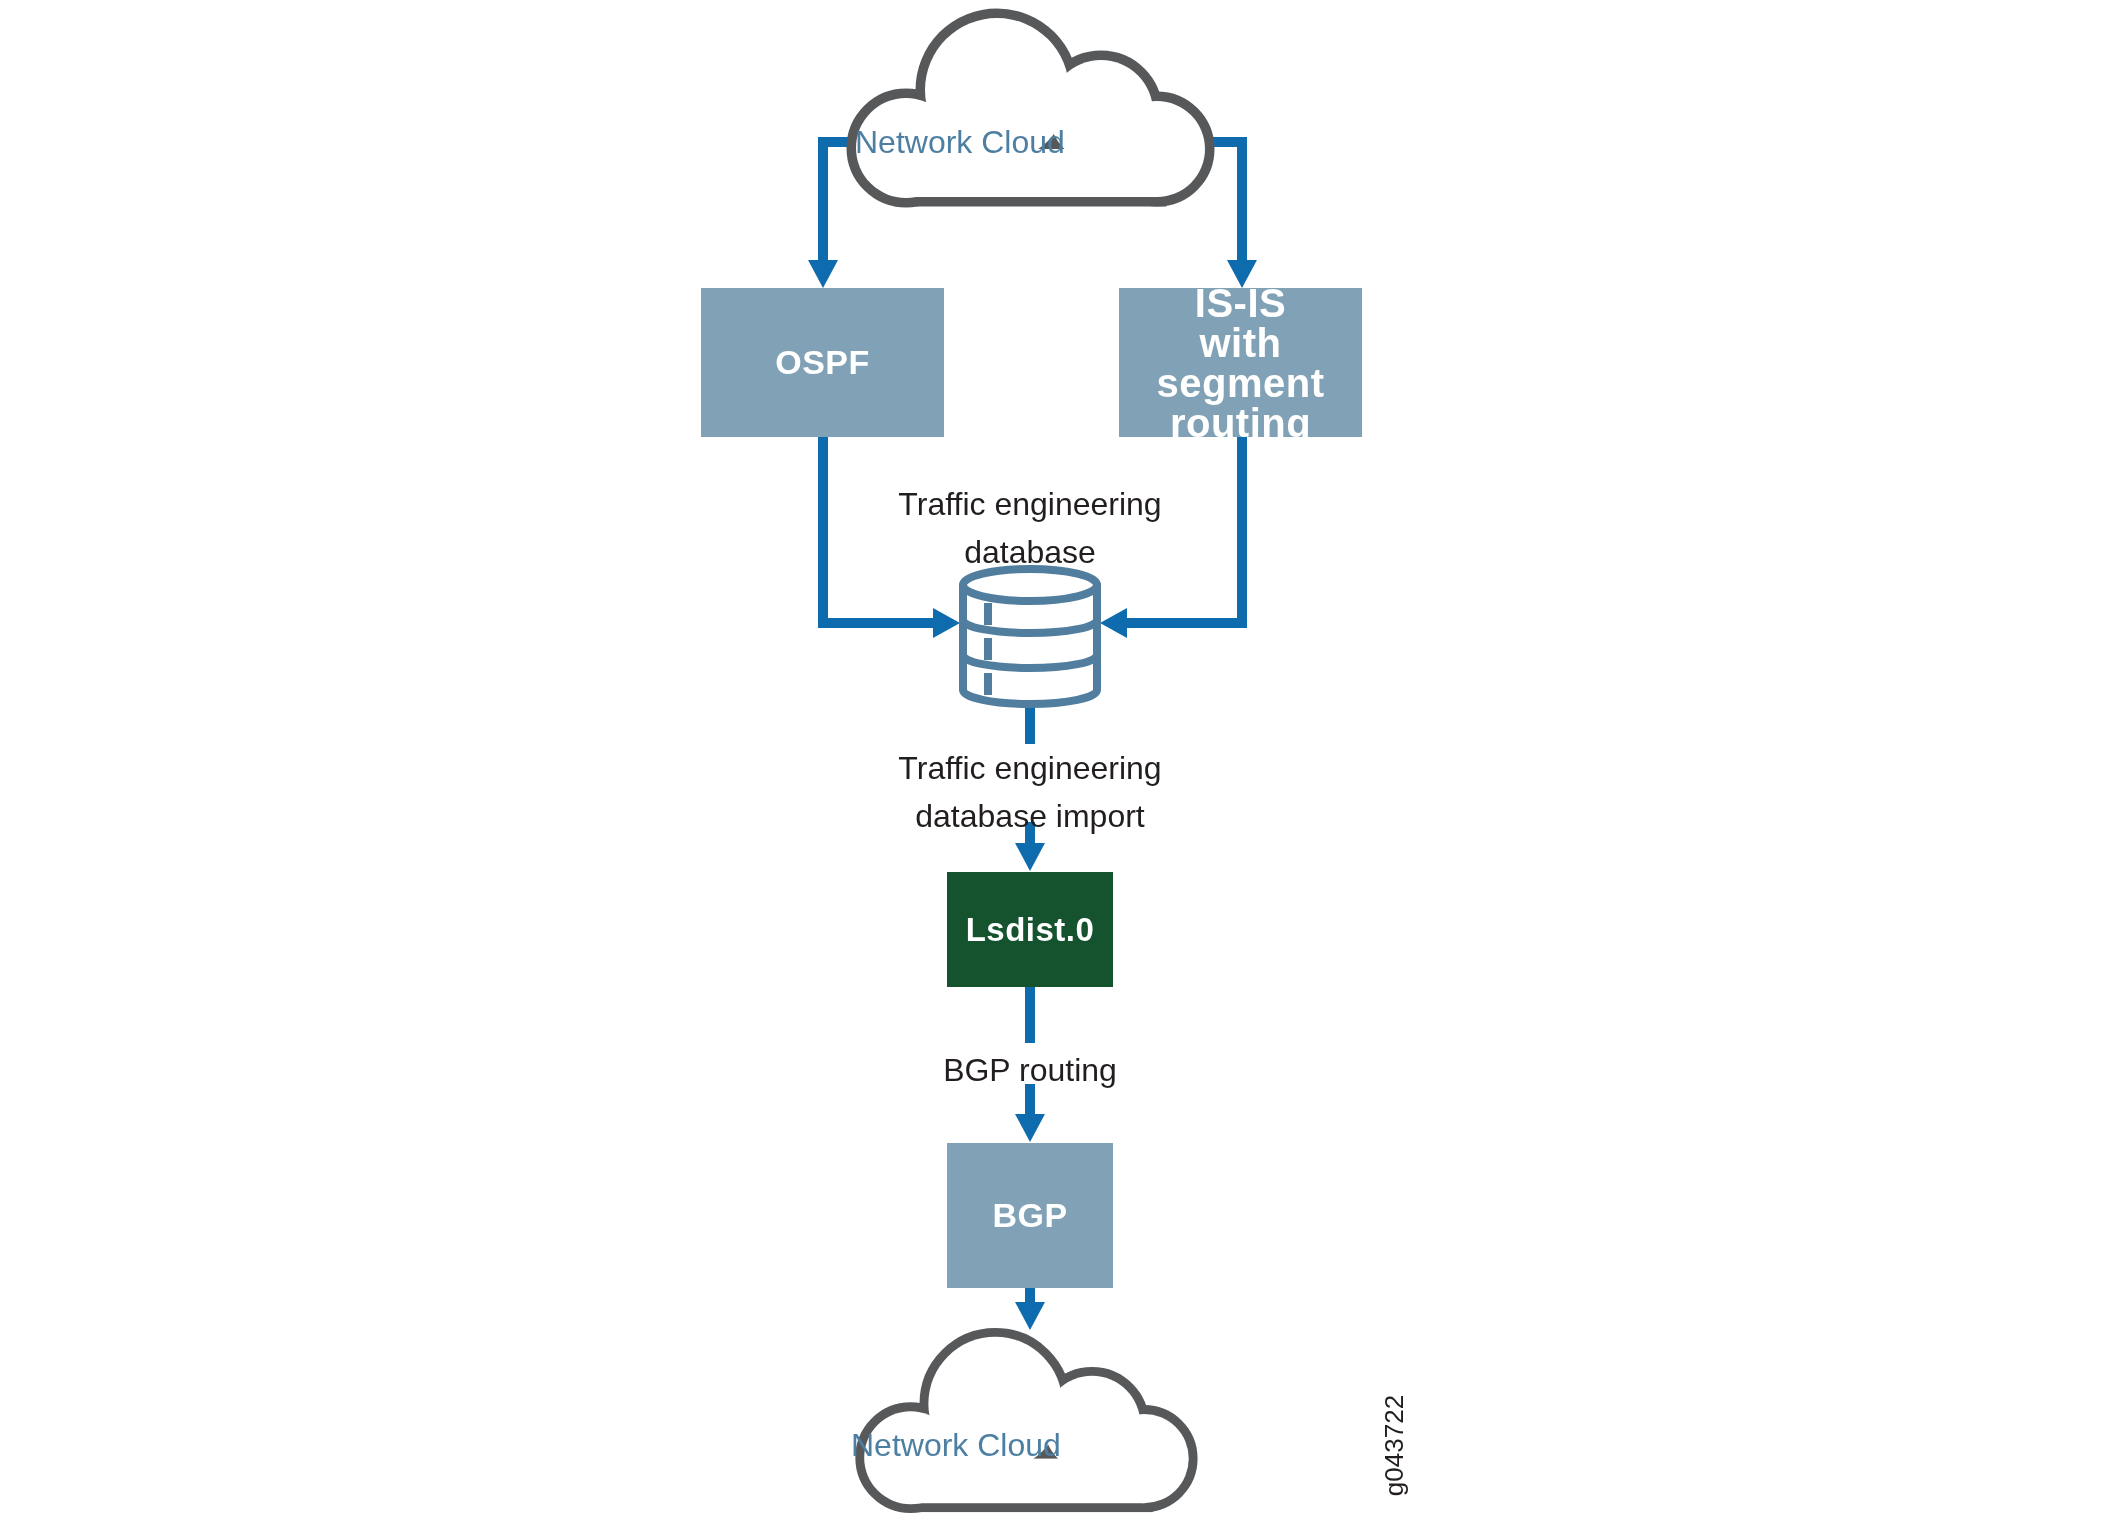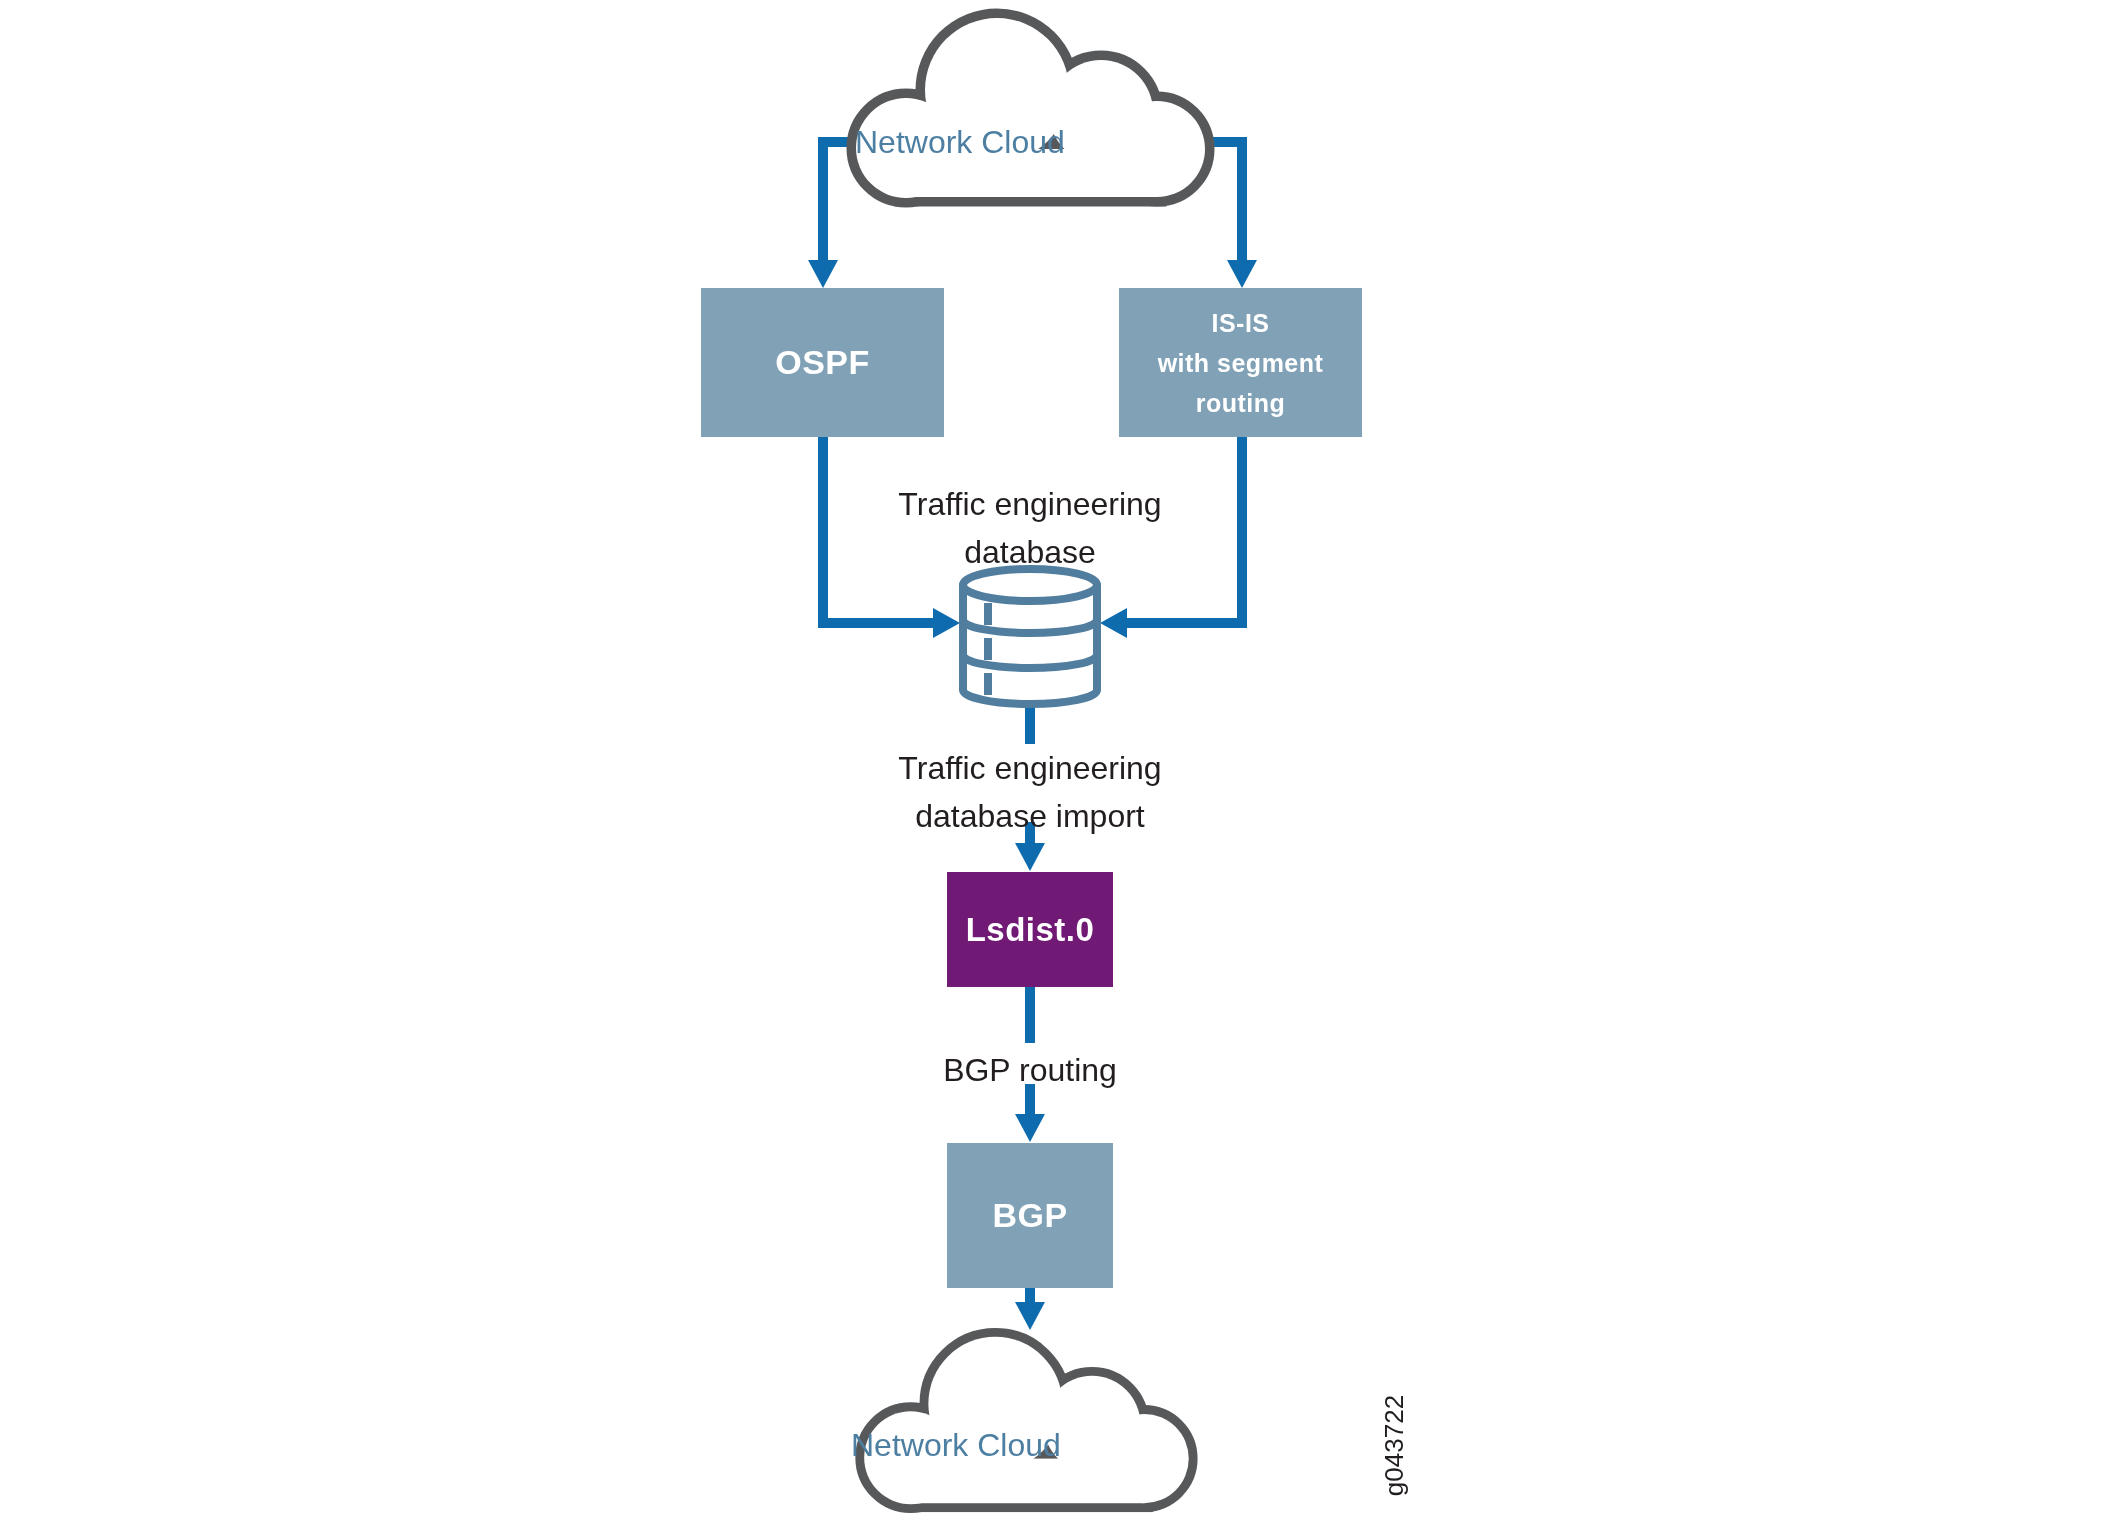--- a/index.html
+++ b/index.html
@@ -17,24 +17,24 @@
     position: absolute;
     display: flex;
     align-items: center;
     justify-content: center;
     text-align: center;
     color: #ffffff;
     font-weight: bold;
     letter-spacing: 0.5px;
   }
   .blue-box { background: #81A2B6; }
-  .gray-box { background: #701a75; }
+  .gray-box { background: #14532d; }
 
   .box-ospf   { left: 701px;  top: 288px;  width: 243px; height: 149px; font-size: 34px; }
-  .box-isis   { left: 1119px; top: 288px;  width: 243px; height: 149px; font-size: 25px; line-height: 40px; }
+  .box-isis   { left: 1119px; top: 288px;  width: 243px; height: 149px; font-size: 40px; line-height: 40px; }
   .box-lsdist { left: 947px;  top: 872px;  width: 166px; height: 115px; font-size: 33px; }
   .box-bgp    { left: 947px;  top: 1143px; width: 166px; height: 145px; font-size: 34px; }
 
   .pre { white-space: pre-line; }
 
   .cloud-label {
     position: absolute;
     width: 350px;
     text-align: left;
     color: #4D7FA3;

